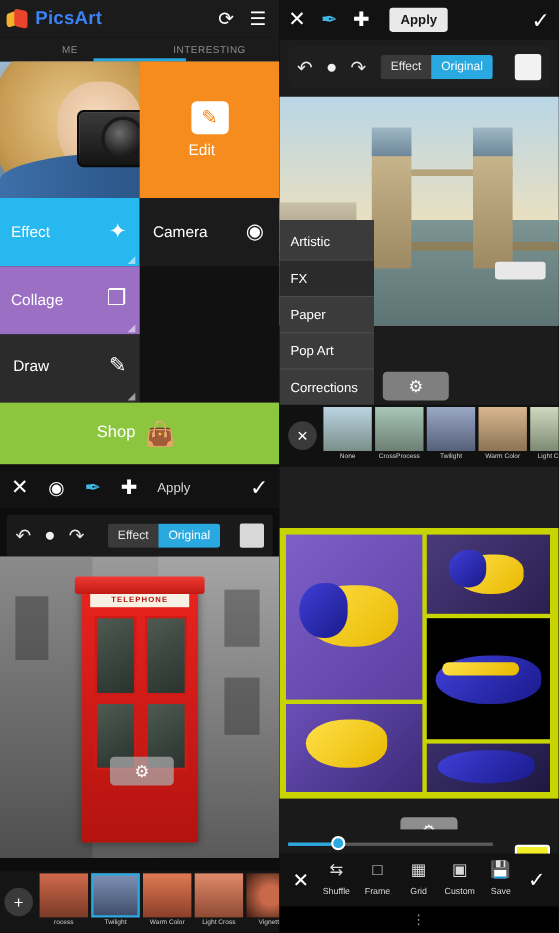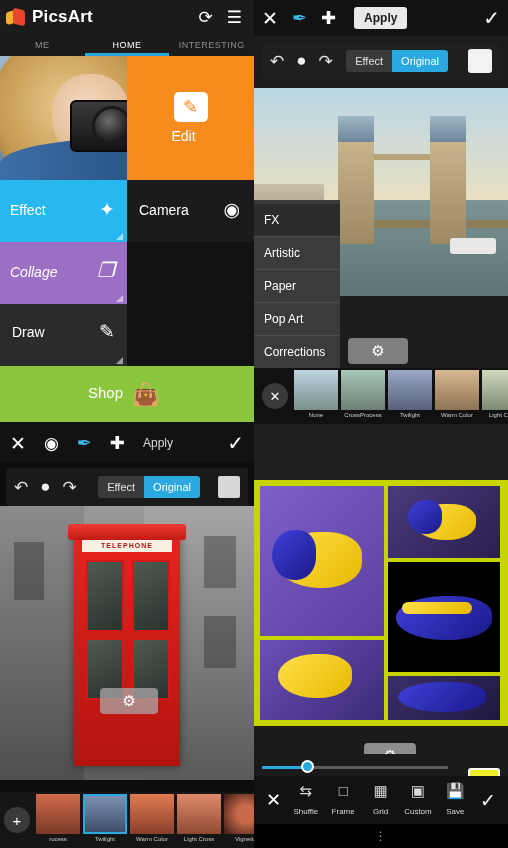--- a/index.html
+++ b/index.html
@@ -18,21 +18,21 @@
     height: 34px; background: #1b1b1b; display: flex; align-items: center;
     padding: 0 6px; position: relative;
   }
   .logo-mark {
     width: 21px; height: 21px; position: relative; margin-right: 5px;
   }
   .logo-mark .b1 { position: absolute; left: 0; top: 4px; width: 10px; height: 13px;
     background: #f3b229; border-radius: 2px 0 0 4px; transform: skewY(-18deg); }
   .logo-mark .b2 { position: absolute; left: 7px; top: 2px; width: 12px; height: 16px;
     background: #e8452c; border-radius: 3px; transform: skewY(12deg); }
-  .logo-text { color: #ffffff; font-size: 17px; font-weight: bold; letter-spacing: .2px; }
+  .logo-text { color: #3b82f6; font-size: 17px; font-weight: bold; letter-spacing: .2px; }
   .tl-header .icons { margin-left: auto; display: flex; align-items: center; gap: 14px; padding-right: 6px; }
   .ic-refresh, .ic-menu { color: #fff; font-size: 17px; line-height: 1; }
 
   .tl-tabs { height: 22px; background: #1b1b1b; display: flex; position: relative; justify-content: center; }
   .tl-tabs .tab {
     flex: 1; color: #8d8d8d; font-size: 9px; text-align: center; line-height: 22px;
     letter-spacing: .5px;
   }
   .tl-tabs .tab.active { color: #fff; }
   .tl-tabs .underline {
@@ -82,21 +82,21 @@
   .cell { position: relative; }
   .cell .lbl { position: absolute; font-size: 14px; color: #fff; }
   .cell .corner {
     position: absolute; right: 4px; bottom: 2px; width: 0; height: 0;
     border-left: 7px solid transparent; border-right: 0 solid transparent;
     border-bottom: 7px solid rgba(255,255,255,.55);
   }
   .row-a { display: flex; height: 62px; }
   .c-effect { width: 127px; background: #26b8ee; position: relative; }
   .c-camera { width: 127px; background: #1b1b1b; position: relative; }
-  .row-b { display: flex; height: 62px; font-style: italic; }
+  .row-b { display: flex; height: 62px; }
   .c-collage { width: 127px; background: #9b6fc4; position: relative; }
   .c-edit { width: 127px; background: #f68b1e; position: relative; height: 124px; }
   .row-c { display: flex; height: 62px; }
   .c-draw { width: 127px; background: #2b2b2b; position: relative; }
   .tl-shop { height: 56px; background: #8cc63f; position: relative; }
   .tl-shop .lbl { position: absolute; left: 88px; top: 18px; font-size: 15px; color: #fff; }
   .right-col { position: absolute; right: 0; top: 0; width: 127px; }
 
   .icon-sq {
     position: absolute; color: #fff; display: flex; align-items: center; justify-content: center;
@@ -296,21 +296,20 @@
     </div>
     <div class="logo-text">PicsArt</div>
     <div class="icons">
       <span class="ic-refresh">⟳</span>
       <span class="ic-menu">☰</span>
     </div>
   </div>
 
   <div class="tl-tabs">
     <div class="tab">ME</div>
-    <div class="tab active">HOME</div>
     <div class="tab">INTERESTING</div>
     <div class="underline"></div>
   </div>
 
   <div class="tl-photo">
     <div class="ph-hair"></div>
     <div class="ph-face"></div>
     <div class="ph-shoulder"></div>
     <div class="ph-body"></div>
     <div class="ph-cam"></div>
@@ -384,22 +383,22 @@
     <div class="br-deck"></div>
     <div class="br-span"></div>
     <div class="br-tower t1"></div>
     <div class="br-tower t2"></div>
     <div class="br-top" style="left:84px;top:28px;"></div>
     <div class="br-top" style="left:176px;top:28px;"></div>
     <div class="br-boat"></div>
   </div>
 
   <div class="fx-menu">
+    <div class="mi">Artistic</div>
     <div class="mi sel">FX</div>
-    <div class="mi">Artistic</div>
     <div class="mi">Paper</div>
     <div class="mi">Pop Art</div>
     <div class="mi">Corrections</div>
   </div>
 
   <div class="fx-gear">⚙</div>
 
   <div class="fx-strip">
     <div class="strip-x">✕</div>
     <div class="thumb">

